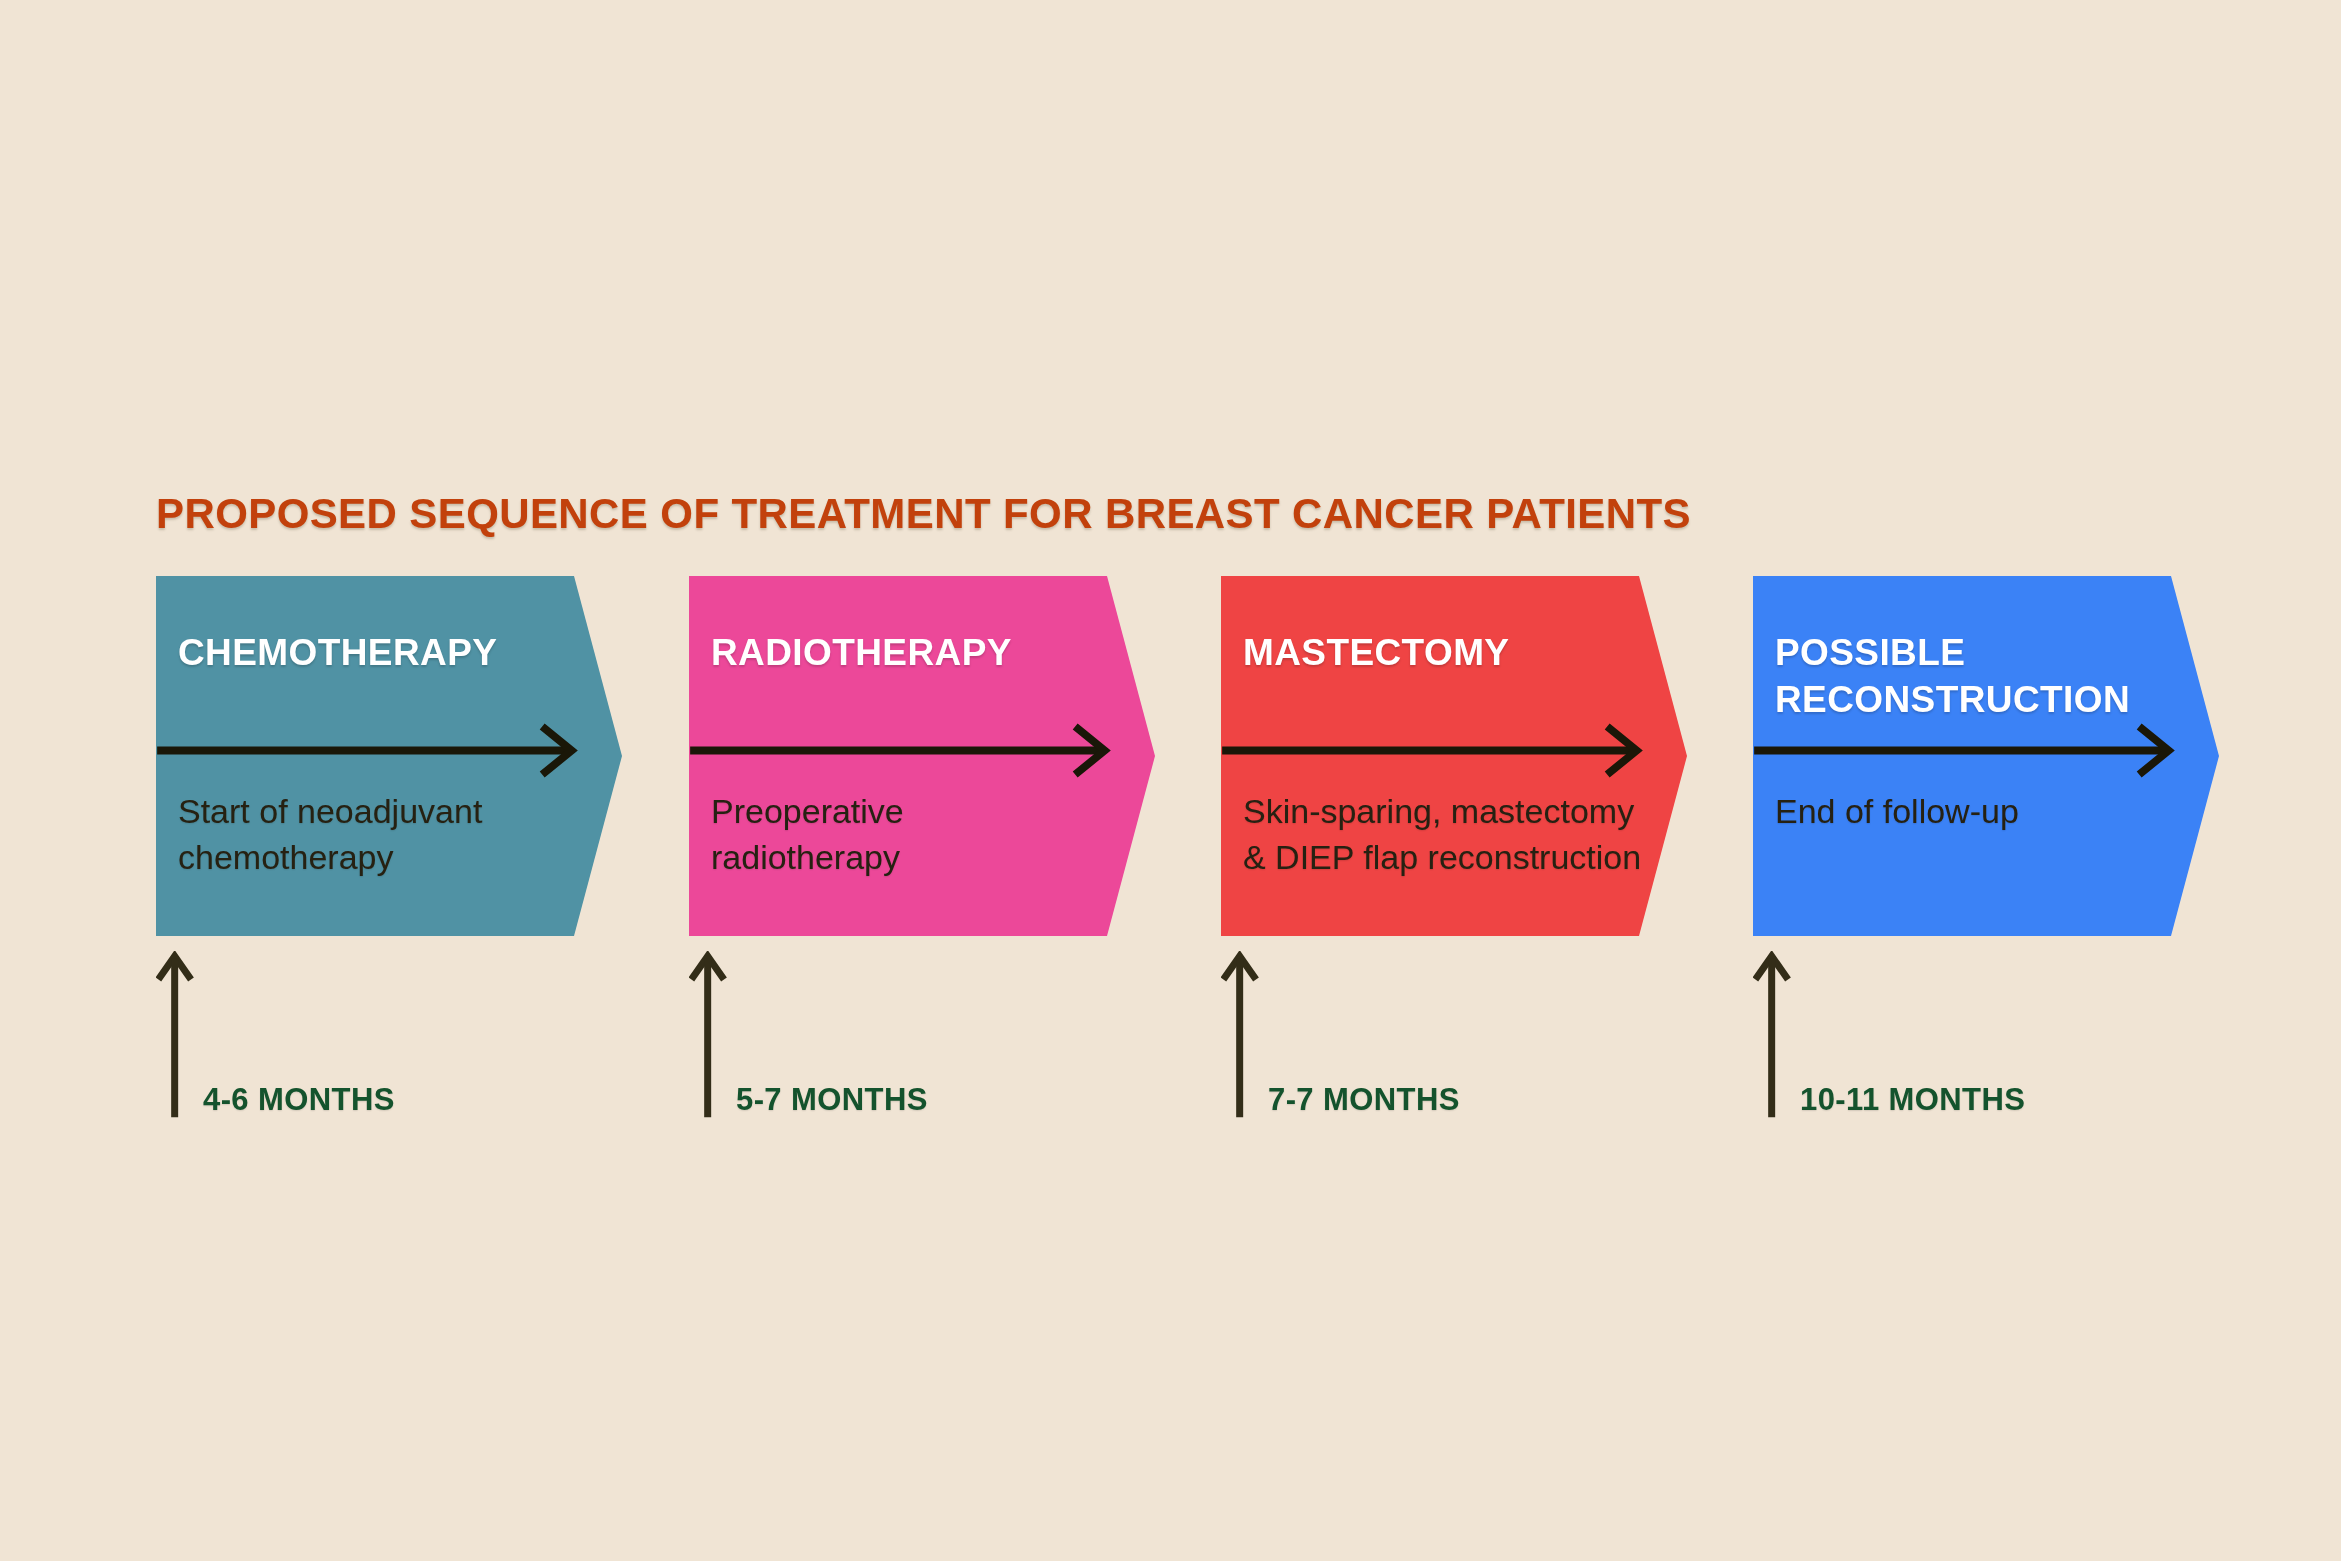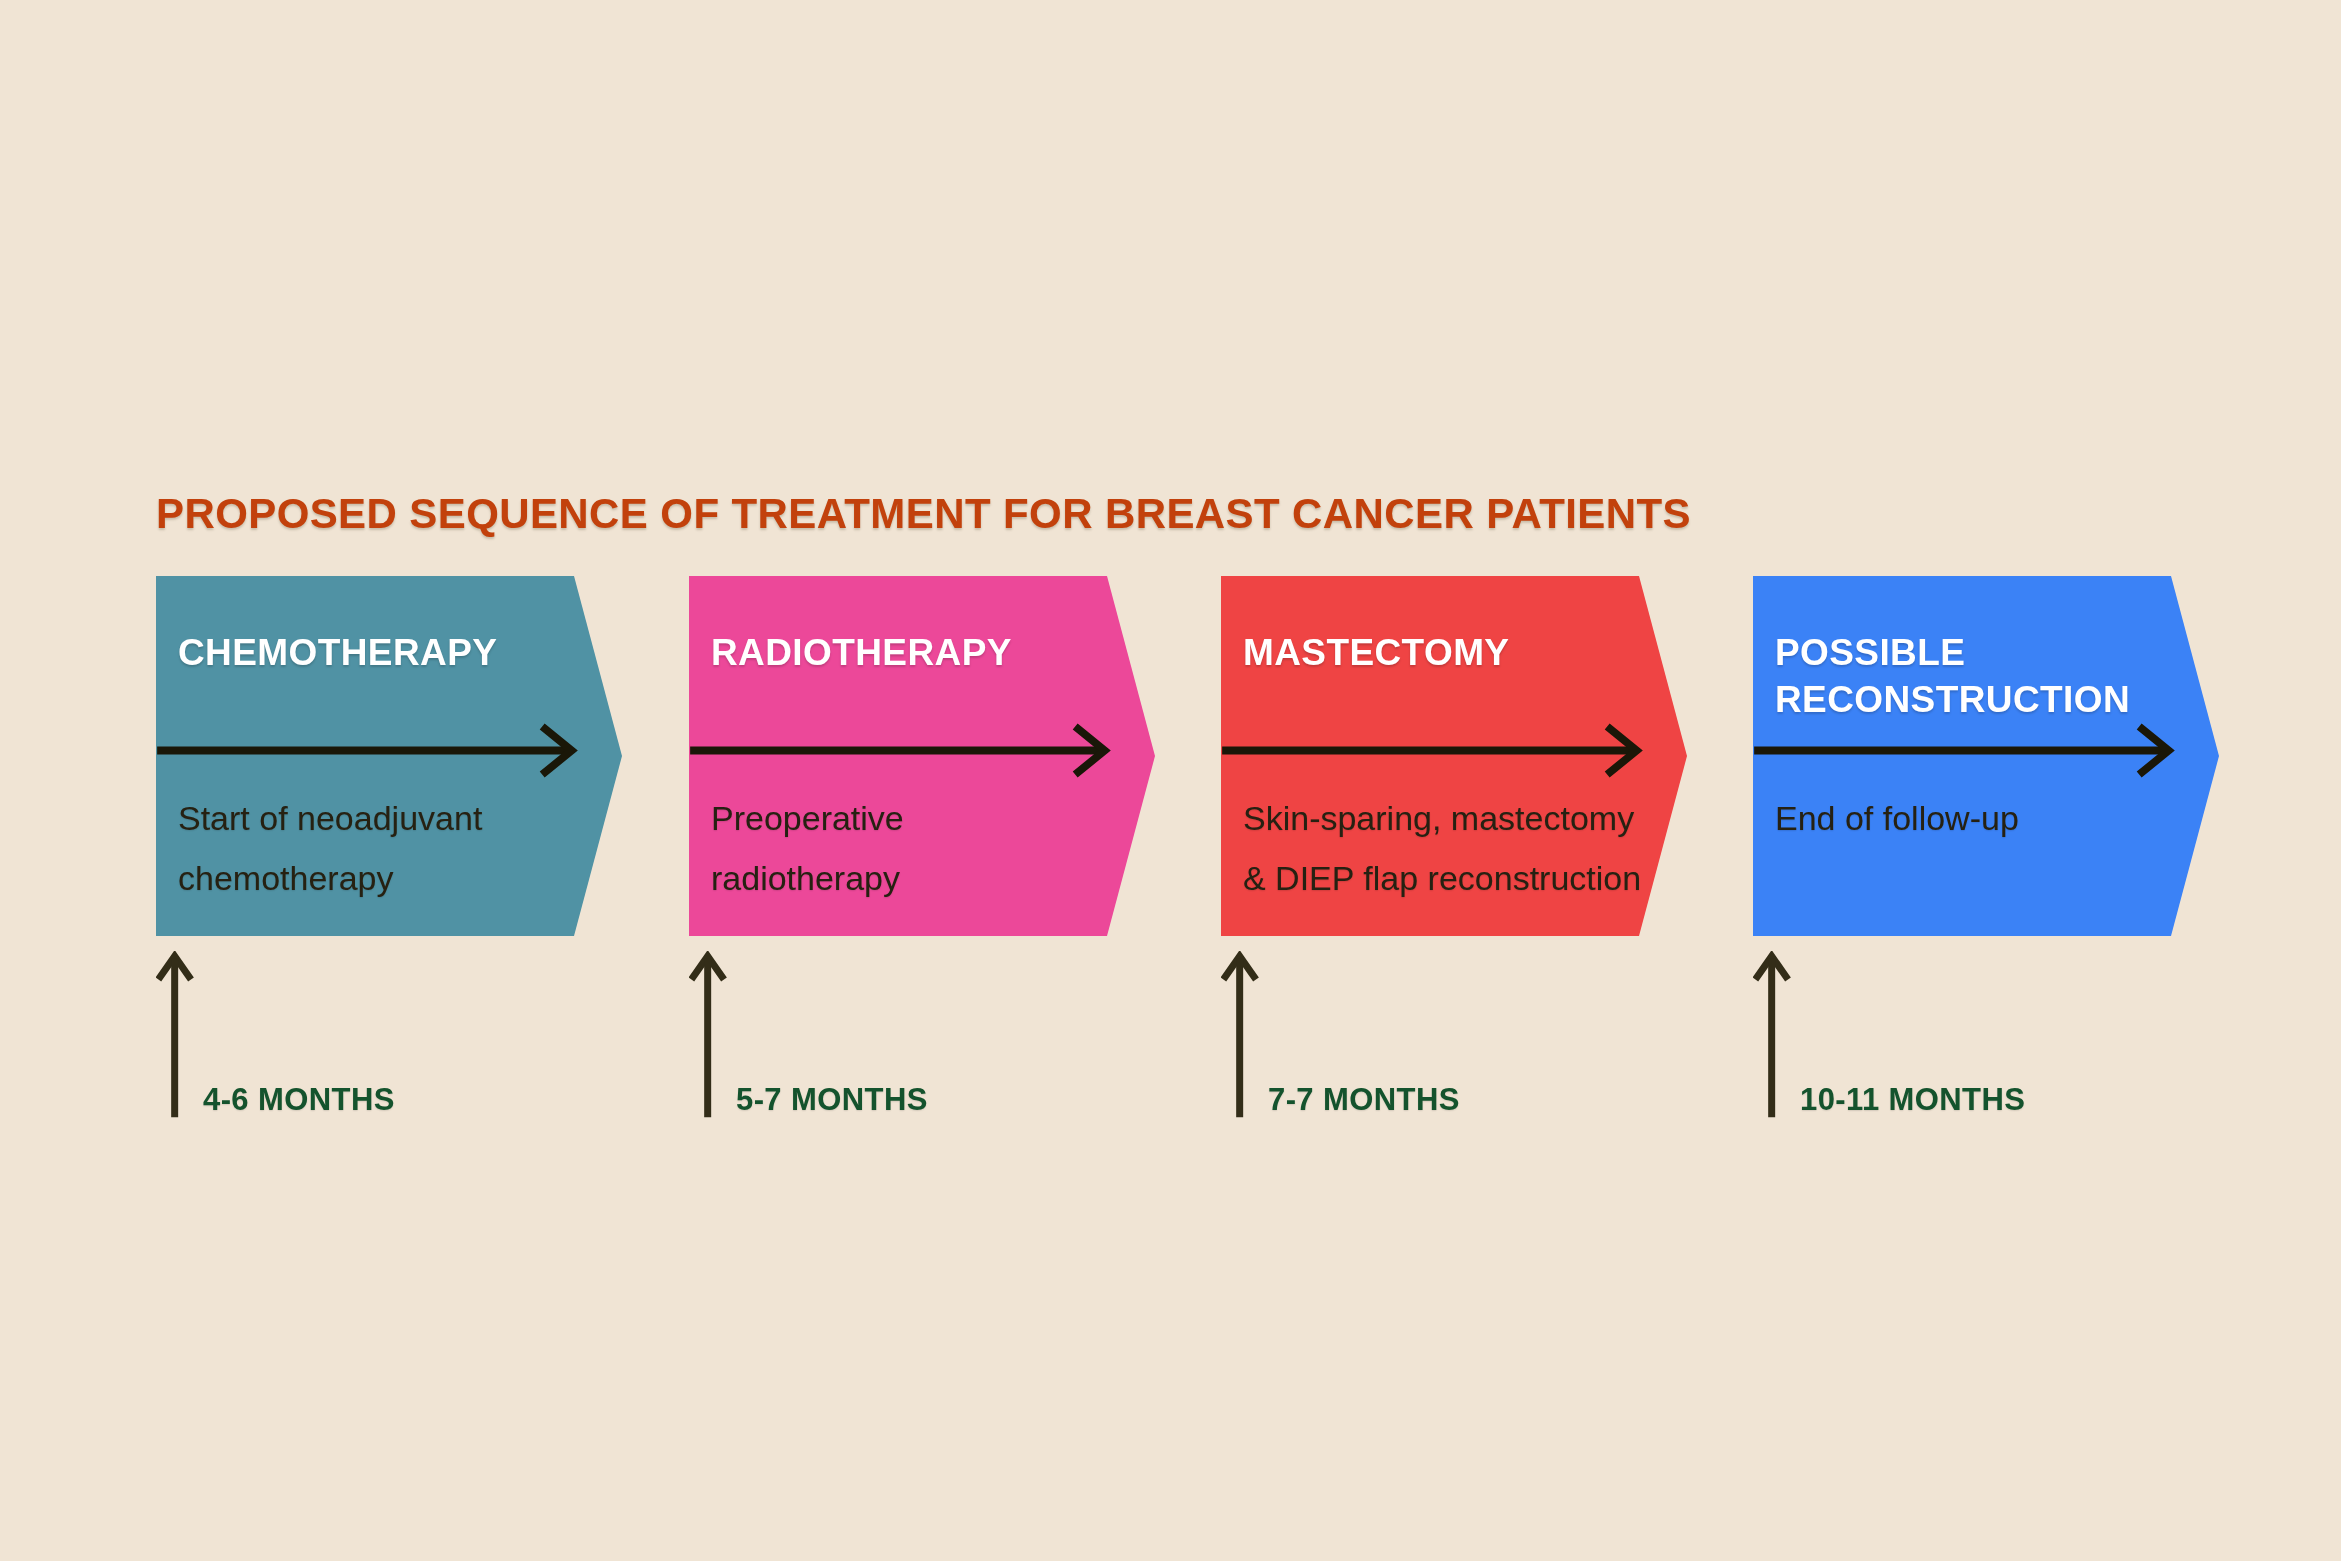--- a/index.html
+++ b/index.html
@@ -62,21 +62,21 @@
     top: 145px;
     display: block;
   }
   .stage-description {
     position: absolute;
     left: 22px;
     top: 212px;
     margin: 0;
     font-size: 34px;
     font-weight: 400;
-    line-height: 60px;
+    line-height: 46px;
     color: #262112;
     white-space: pre-line;
     text-shadow: 0 0.8px 1.6px rgba(0,0,0,0.12);
   }
   .v-arrow {
     position: absolute;
     left: 0;
     top: 375px;
     display: block;
   }

